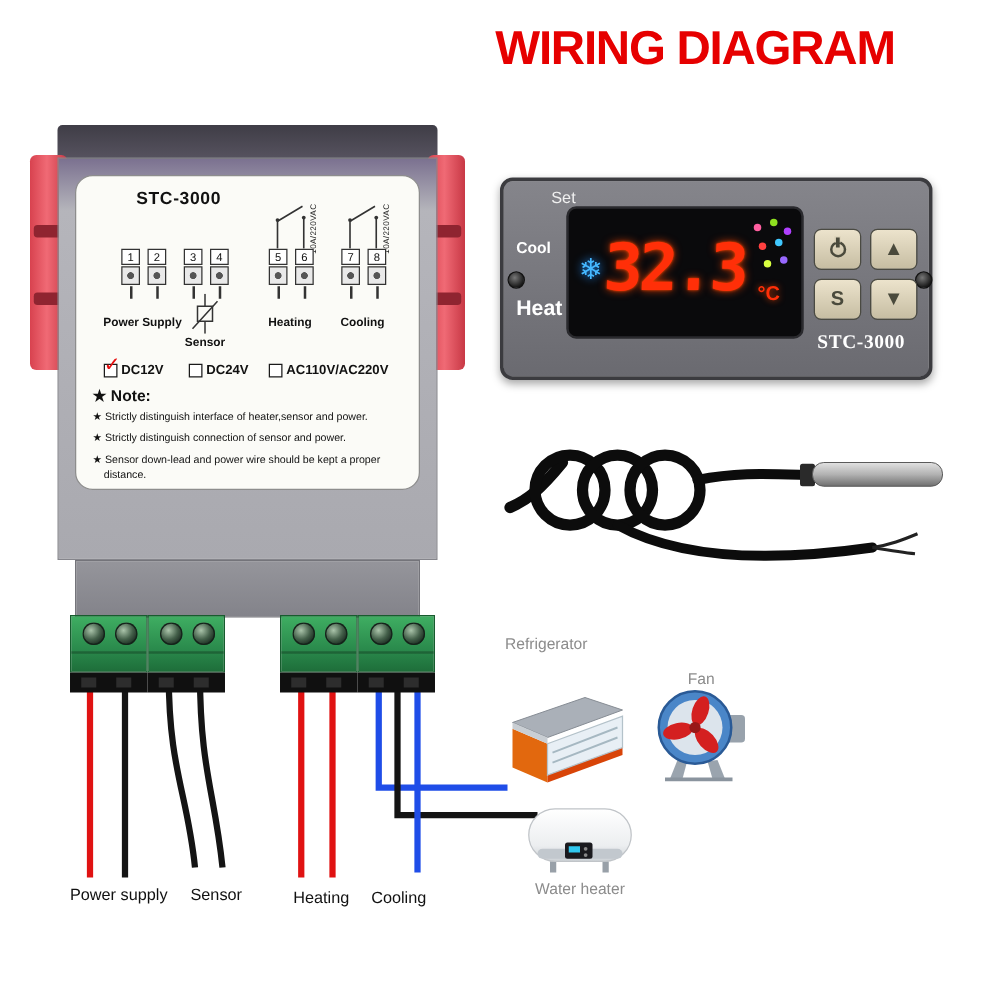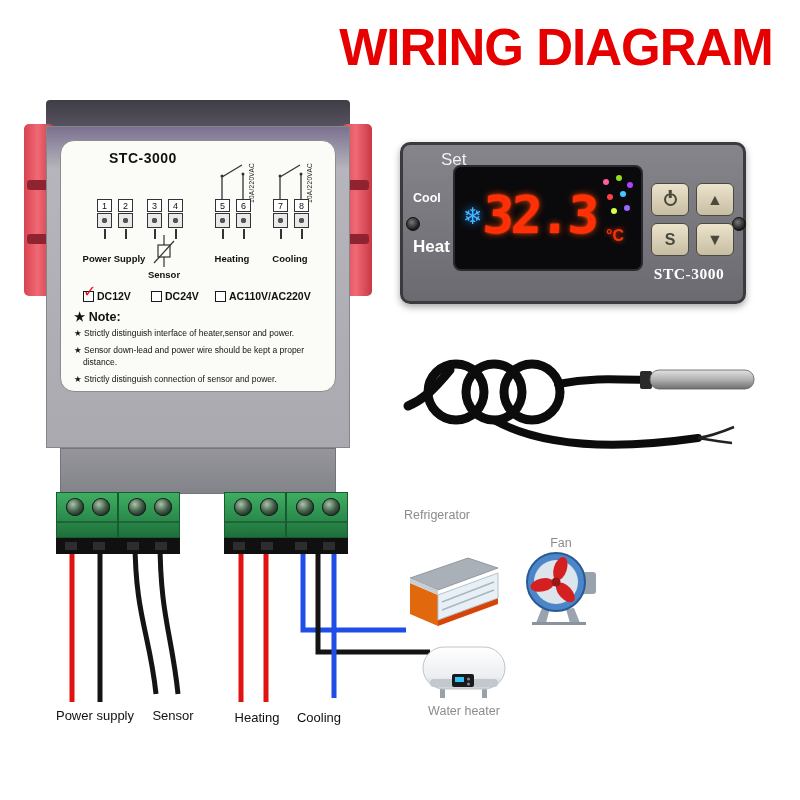--- a/index.html
+++ b/index.html
@@ -3,21 +3,21 @@
 <meta charset="utf-8">
 <style>
   * { margin:0; padding:0; box-sizing:border-box; }
   html,body { width:800px; background:#fff; }
   body { font-family:"Liberation Sans", sans-serif; }
   .canvas { position:relative; width:800px; height:800px; background:#ffffff; overflow:hidden; }
   .abs { position:absolute; }
 
   
   .title { position:absolute; left:336px; top:18px; width:440px; text-align:center;
-           font-size:51px; font-weight:800; color:#e60000; letter-spacing:-1px; }
+           font-size:38px; font-weight:800; color:#e60000; letter-spacing:-1px; }
 
   
   .dev-top  { position:absolute; left:46px; top:100px; width:304px; height:30px;
               background:linear-gradient(#3f3d46,#595562); border-radius:4px; }
   .clip { position:absolute; top:124px; width:30px; height:172px; border-radius:5px;
           background:linear-gradient(90deg,#d8424f,#f06a75 45%,#c83845); }
   .clip.left { left:24px; } .clip.right { left:342px; }
   .clip .slot { position:absolute; left:3px; right:3px; height:10px; background:#8f2430; border-radius:3px; }
   .dev-body { position:absolute; left:46px; top:126px; width:304px; height:322px;
               background:linear-gradient(180deg,#7b7190 0%, #b5b5bb 13%, #a9a9af 100%);
@@ -58,21 +58,21 @@
               box-shadow: inset 0 0 0 1px #14231a; }
   .tb-clamp { height:16px; background:#101010; position:relative; }
   .tb-clamp span { position:absolute; top:4px; width:12px; height:8px; background:#2d2d2d; }
 
   .wire-label { position:absolute; font-size:13px; color:#111; text-align:center; }
 
   
   .front { position:absolute; left:400px; top:142px; width:346px; height:162px; border-radius:10px;
            background:linear-gradient(180deg,#85858b,#6a6a70); border:3px solid #3b3b3f;
            box-shadow:0 3px 7px rgba(0,0,0,.35); color:#fff; }
-  .front-set  { position:absolute; left:38px; top:5px;  font-size:17px; color:#f0f0f0; }
+  .front-set  { position:absolute; left:38px; top:5px;  font-size:13px; color:#f0f0f0; }
   .front-cool { position:absolute; left:10px; top:46px; font-size:12.5px; font-weight:bold;text-align:center; }
   .front-heat { position:absolute; left:10px; top:92px; font-size:17px; font-weight:bold; }
   .front-screw { position:absolute; top:72px; width:14px; height:14px; border-radius:50%;
                  background:radial-gradient(circle at 40% 35%, #777, #1a1a1a 70%); border:1px solid #111; }
   .display { position:absolute; left:50px; top:20px; width:190px; height:106px; background:#0a0a0c;
              border-radius:8px; border:2px solid #2a2a2e; overflow:hidden; }
   .snowflake { position:absolute; left:8px; top:36px; color:#45b8ff; font-size:23px;
                text-shadow:0 0 8px #2090ff; font-family:"DejaVu Sans", sans-serif; }
   .digits { position:absolute; left:28px; top:18px; font-family:"DejaVu Sans Mono", monospace;
             font-weight:bold; font-size:52px; color:#ff2f08; letter-spacing:-3px; transform:skewX(-3deg);
@@ -186,22 +186,22 @@
       <span class="vopt-label">DC24V</span>
     </div>
     <div class="vopt" style="left:154px">
       <span class="cb"></span>
       <span class="vopt-label">AC110V/AC220V</span>
     </div>
 
     <div class="note-title">★ Note:</div>
     <div class="notes">
       <div class="note-line">★ Strictly distinguish interface of heater,sensor and power.</div>
+      <div class="note-line">★ Strictly distinguish connection of sensor and power.</div>
       <div class="note-line">★ Sensor down-lead and power wire should be kept a proper distance.</div>
-      <div class="note-line">★ Strictly distinguish connection of sensor and power.</div>
     </div>
   </div>
 
   <svg class="abs" style="left:0;top:0" width="800" height="800" viewBox="0 0 800 800">
     <path d="M72,540 V702" stroke="#e01212" stroke-width="5" fill="none"></path>
     <path d="M100,540 V702" stroke="#141414" stroke-width="5" fill="none"></path>
     <path d="M135,540 C135,615 150,635 156,694" stroke="#141414" stroke-width="5" fill="none"></path>
     <path d="M160,540 C160,615 172,635 178,694" stroke="#141414" stroke-width="5" fill="none"></path>
     <path d="M241,540 V702" stroke="#e01212" stroke-width="5" fill="none"></path>
     <path d="M266,540 V702" stroke="#e01212" stroke-width="5" fill="none"></path>

